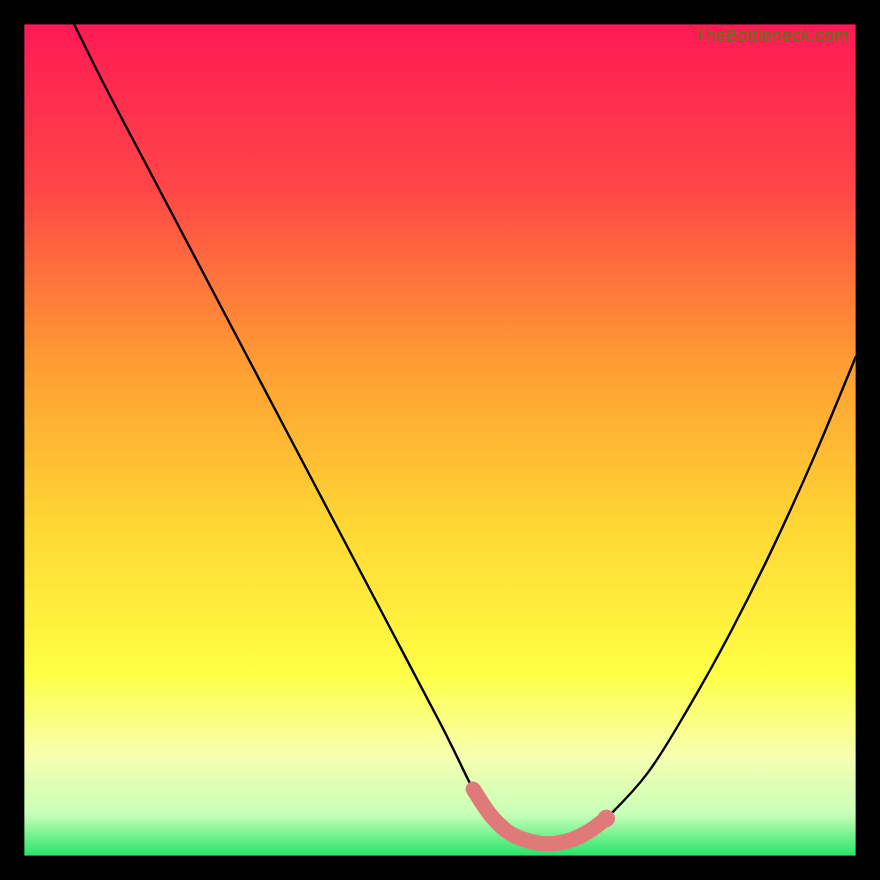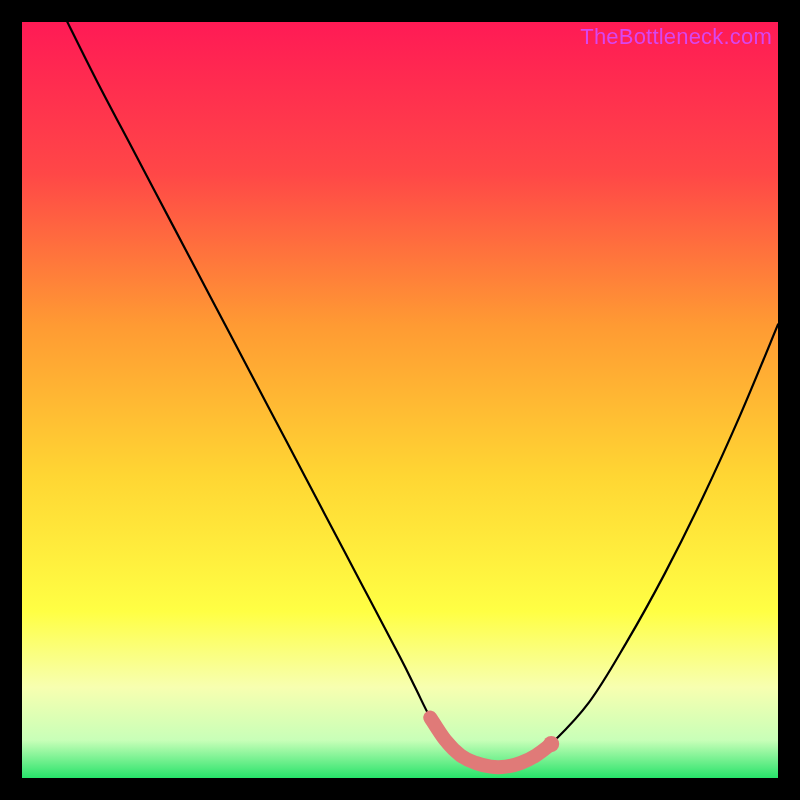--- a/index.html
+++ b/index.html
@@ -23,22 +23,22 @@
     left: 0;
     top: 0;
     width: 756px;
     height: 756px;
   }
   .watermark {
     position: absolute;
     top: 2px;
     right: 6px;
     font-family: Arial, Helvetica, sans-serif;
-    font-size: 22px;
-    color: #d946ef;
+    font-size: 16px;
+    color: #4d7c0f;
     letter-spacing: 0.2px;
     user-select: none;
   }
 </style>
 </head>
 <body>
 
 <div class="frame">
   <svg class="plot-area" viewBox="0 0 756 756" preserveAspectRatio="none">
     <defs>

